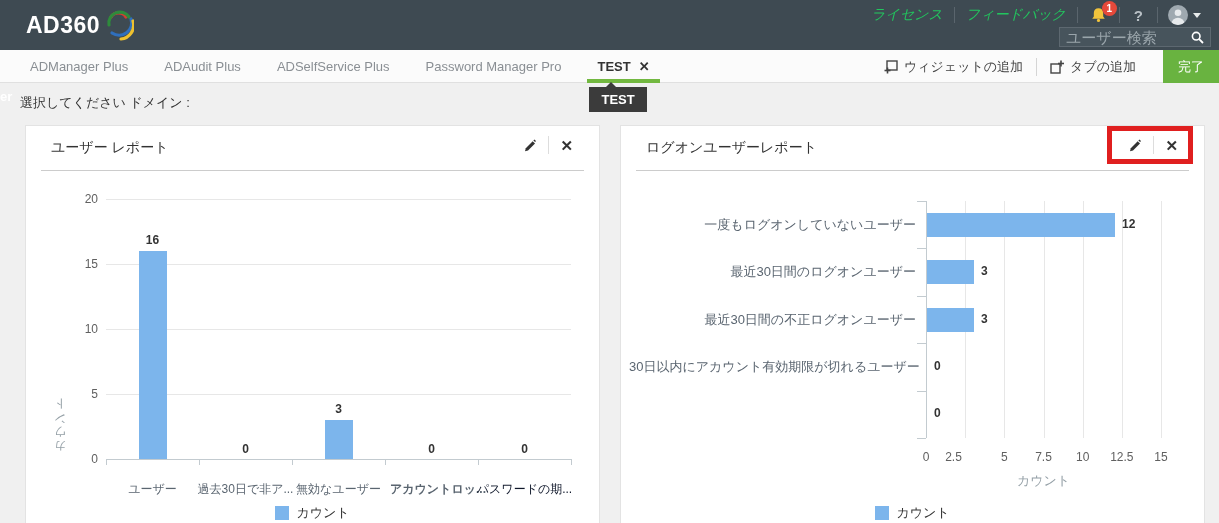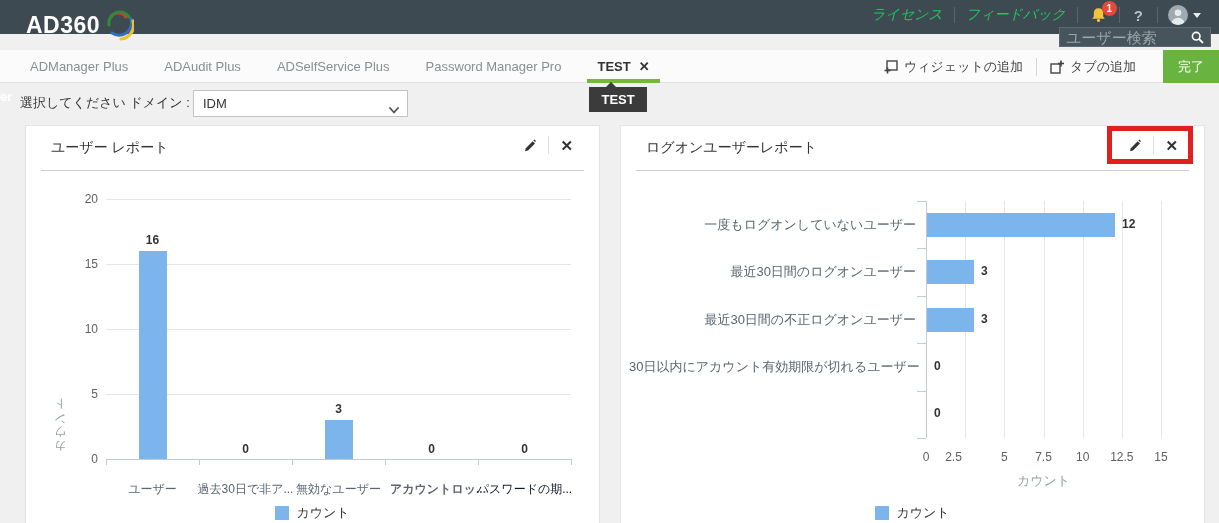--- a/index.html
+++ b/index.html
@@ -1,20 +1,20 @@
 <!DOCTYPE html>
 <html><head>
 <meta charset="utf-8">
 <style>
   * { margin:0; padding:0; box-sizing:border-box; }
   body { font-family:"Liberation Sans", sans-serif; background:#e9e9e9; }
   .screen { position:relative; width:1219px; height:523px; background:#f0f0f0; overflow:hidden; }
 
   
-  .topbar { position:absolute; left:0; top:0; width:1219px; height:34px; background:#3e4a52; }
+  .topbar { position:absolute; left:0; top:0; width:1219px; height:50px; background:#3e4a52; }
   .logo { position:absolute; left:26px; top:8px; display:flex; align-items:center; }
   .logo-text { color:#fff; font-size:23px; font-weight:bold; letter-spacing:.5px; }
   .main-nav { position:absolute; left:168px; bottom:0; display:flex; }
   .main-tab { height:25px; line-height:25px; padding:0 18px; font-size:13px; color:#f2f4f5; cursor:pointer; }
   .main-tab.active { background:#fff; color:#333; }
   .top-links { position:absolute; right:8px; top:4px; display:flex; align-items:center; height:22px; }
   .top-link { color:#22c55e; font-size:14px; padding:0 11px; cursor:pointer;font-style:italic; }
   .sep-l { border-left:1px solid #5a656d; height:16px; }
   .bell-wrap { position:relative; padding:0 12px; }
   .badge { position:absolute; top:-6px; right:2px; min-width:15px; height:15px; border-radius:8px; background:#e5493a; color:#fff; font-size:10px; font-weight:bold; text-align:center; line-height:15px; padding:0 3px; }
@@ -166,28 +166,20 @@
           </svg>
         </span>
         <span>タブの追加</span>
       </div>
       <button class="done-btn">完了</button>
     </div>
   </div>
 
   <div class="edge-artifact">er</div>
   <div class="domain-label">選択してください ドメイン :</div>
-  <div class="domain-select">
-    <div class="domain-value">IDM</div>
-    <span class="select-chevron">
-      <svg width="10" height="7" viewBox="0 0 10 7">
-          <polyline points="1,1 5,5.5 9,1" stroke="#555" stroke-width="1.8" fill="none" stroke-linecap="round"></polyline>
-        </svg>
-    </span>
-  </div>
 
   <div class="panel panel-left">
     <div class="panel-title">ユーザー レポート</div>
     <div class="panel-actions">
       <span style="display:flex; cursor:pointer;">
         <svg width="15" height="15" viewBox="0 0 15 15">
           <path d="M3 13.2 L3.8 10.2 L10.7 3.2 L13 5.5 L6 12.4 L3 13.2 Z" fill="#333"></path>
           <path d="M11.4 2.4 L12.4 1.5 L14 3 L13.1 4 Z" fill="#333"></path>
         </svg>
       </span>

